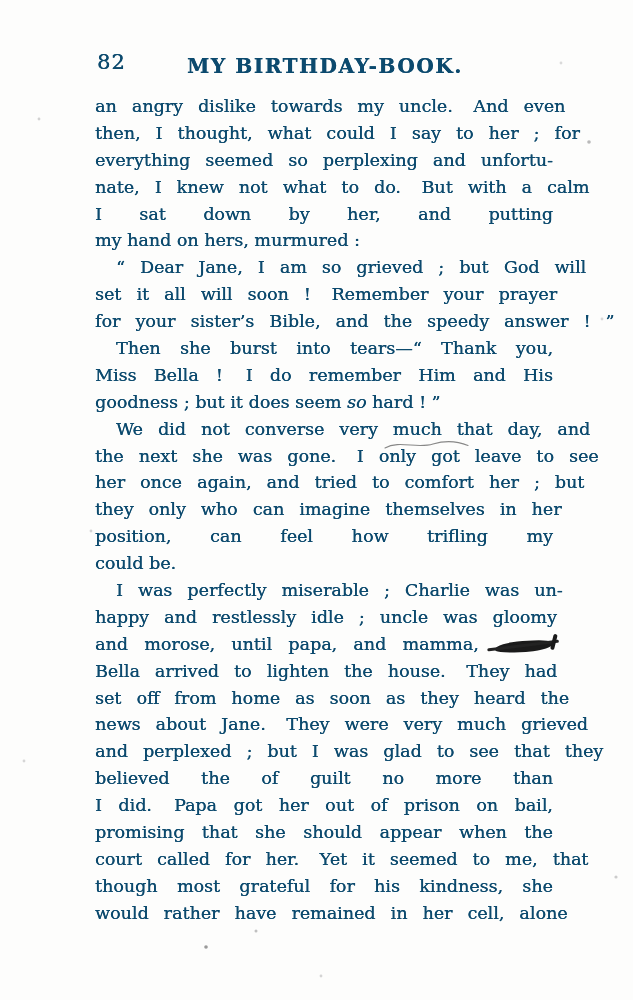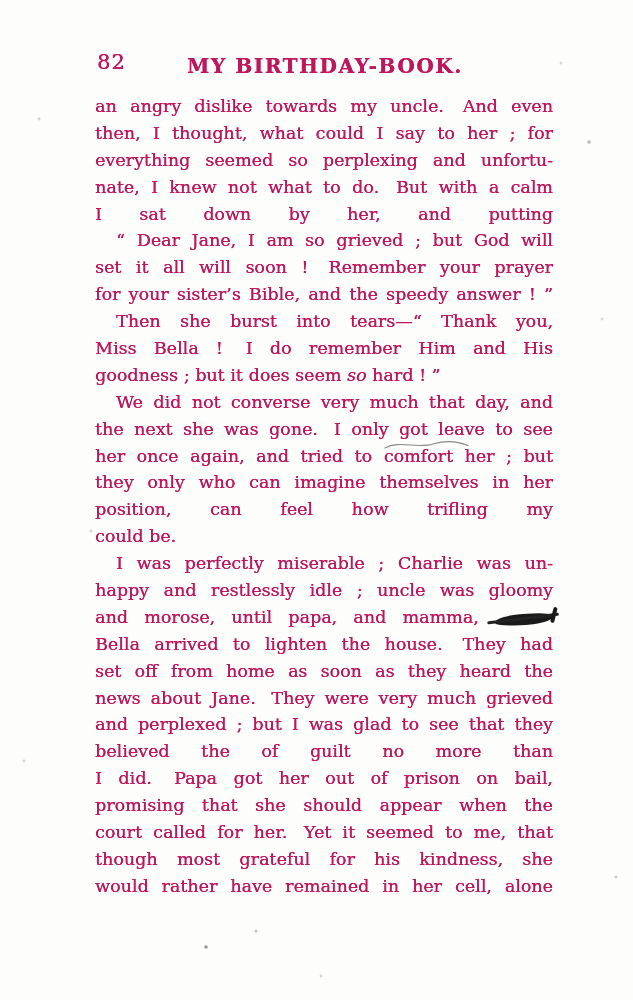--- a/index.html
+++ b/index.html
@@ -7,21 +7,21 @@
     padding: 0;
     background: #e8e8e8;
   }
   .page {
     position: relative;
     width: 633px;
     height: 1000px;
     background: #fdfdfc;
     overflow: hidden;
     font-family: "DejaVu Serif", "Liberation Serif", serif;
-    color: #be185d;
+    color: #0c4a6e;
   }
   
   .speckles {
     position: absolute;
     top: 0; left: 0;
     width: 2px; height: 2px;
     border-radius: 50%;
     background: transparent;
     box-shadow:
       38px 118px 0 0.4px #d2d2d2,
@@ -65,20 +65,21 @@
     left: 95px;
     top: 93px;
     width: 458px;
     font-size: 17.5px;
     text-shadow: 0.25px 0 0 currentColor;
   }
   .line {
     height: 26.9px;
     line-height: 26.9px;
     white-space: pre;
+    gap: 15px;
   }
   .line.j {
     display: flex;
     justify-content: space-between;
   }
   .line.ind {
     padding-left: 21px;
   }
   .smudge {
     position: relative;
@@ -126,20 +127,21 @@
     <span class="folio">82</span>
     <span class="title">MY BIRTHDAY-BOOK.</span>
   </header>
 
   <main class="text-block" id="text-block">
       <div class="line j"><span>an</span><span>angry</span><span>dislike</span><span>towards</span><span>my</span><span>uncle.&nbsp;</span><span>And</span><span>even</span></div>
       <div class="line j"><span>then,</span><span>I</span><span>thought,</span><span>what</span><span>could</span><span>I</span><span>say</span><span>to</span><span>her</span><span>;</span><span>for</span></div>
       <div class="line j"><span>everything</span><span>seemed</span><span>so</span><span>perplexing</span><span>and</span><span>unfortu-</span></div>
       <div class="line j"><span>nate,</span><span>I</span><span>knew</span><span>not</span><span>what</span><span>to</span><span>do.&nbsp;</span><span>But</span><span>with</span><span>a</span><span>calm</span></div>
       <div class="line j"><span>I</span><span>sat</span><span>down</span><span>by</span><span>her,</span><span>and</span><span>putting</span></div>
+      <div class="line"><span>my</span> <span>hand</span> <span>on</span> <span>hers,</span> <span>murmured</span> <span>:</span></div>
       <div class="line j ind"><span>“</span><span>Dear</span><span>Jane,</span><span>I</span><span>am</span><span>so</span><span>grieved</span><span>;</span><span>but</span><span>God</span><span>will</span></div>
       <div class="line j"><span>set</span><span>it</span><span>all</span><span>will</span><span>soon</span><span>!&nbsp;</span><span>Remember</span><span>your</span><span>prayer</span></div>
       <div class="line j"><span>for</span><span>your</span><span>sister’s</span><span>Bible,</span><span>and</span><span>the</span><span>speedy</span><span>answer</span><span>!</span><span>”</span></div>
       <div class="line j ind"><span>Then</span><span>she</span><span>burst</span><span>into</span><span>tears—“</span><span>Thank</span><span>you,</span></div>
       <div class="line j"><span>Miss</span><span>Bella</span><span>!&nbsp;</span><span>I</span><span>do</span><span>remember</span><span>Him</span><span>and</span><span>His</span></div>
       <div class="line"><span>goodness</span> <span>;</span> <span>but</span> <span>it</span> <span>does</span> <span>seem</span> <span><i>so</i></span> <span>hard</span> <span>!</span> <span>”</span></div>
       <div class="line j ind"><span>We</span><span>did</span><span>not</span><span>converse</span><span>very</span><span>much</span><span>that</span><span>day,</span><span>and</span></div>
       <div class="line j"><span>the</span><span>next</span><span>she</span><span>was</span><span>gone.&nbsp;</span><span>I</span><span>only</span><span>got</span><span>leave</span><span>to</span><span>see</span></div>
       <div class="line j"><span>her</span><span>once</span><span>again,</span><span>and</span><span>tried</span><span>to</span><span>comfort</span><span>her</span><span>;</span><span>but</span></div>
       <div class="line j"><span>they</span><span>only</span><span>who</span><span>can</span><span>imagine</span><span>themselves</span><span>in</span><span>her</span></div>

